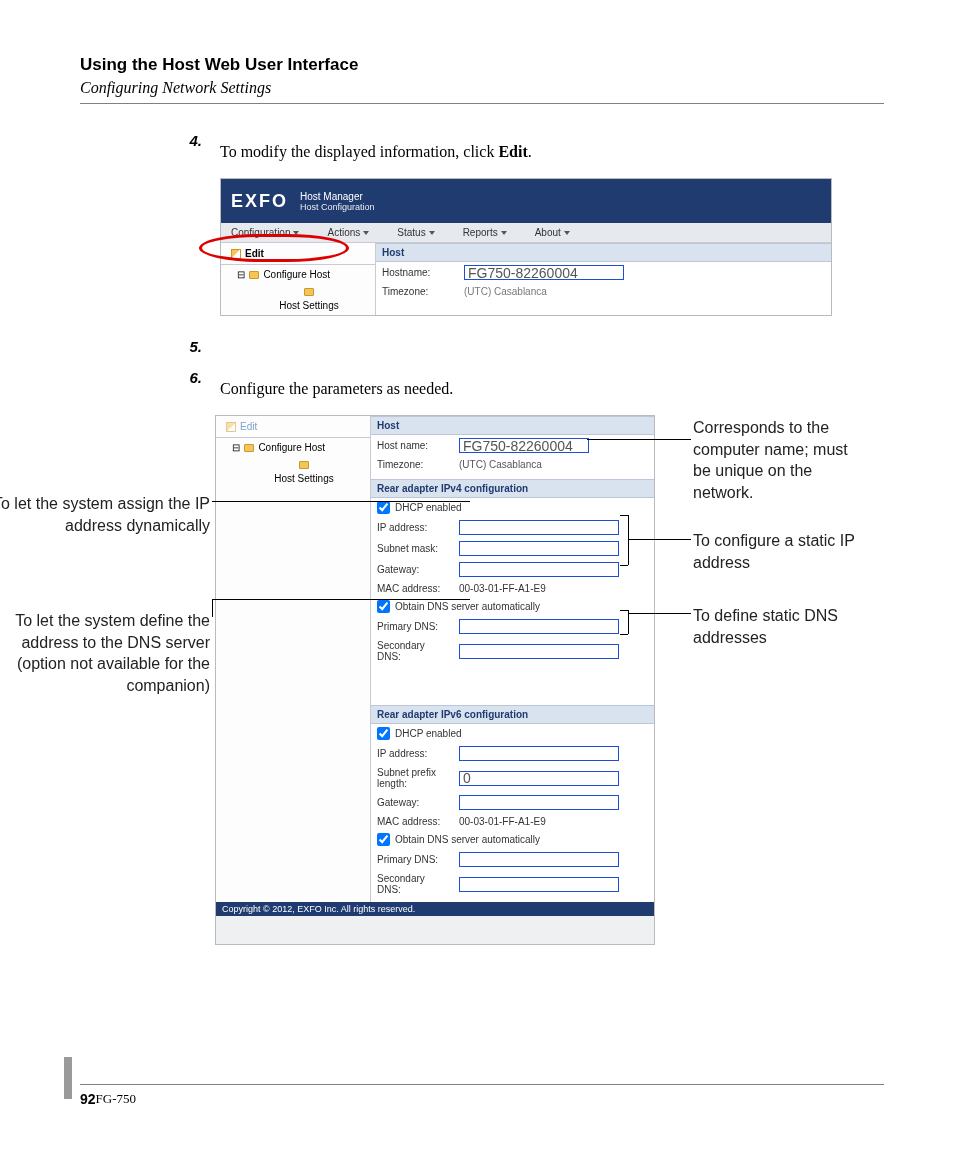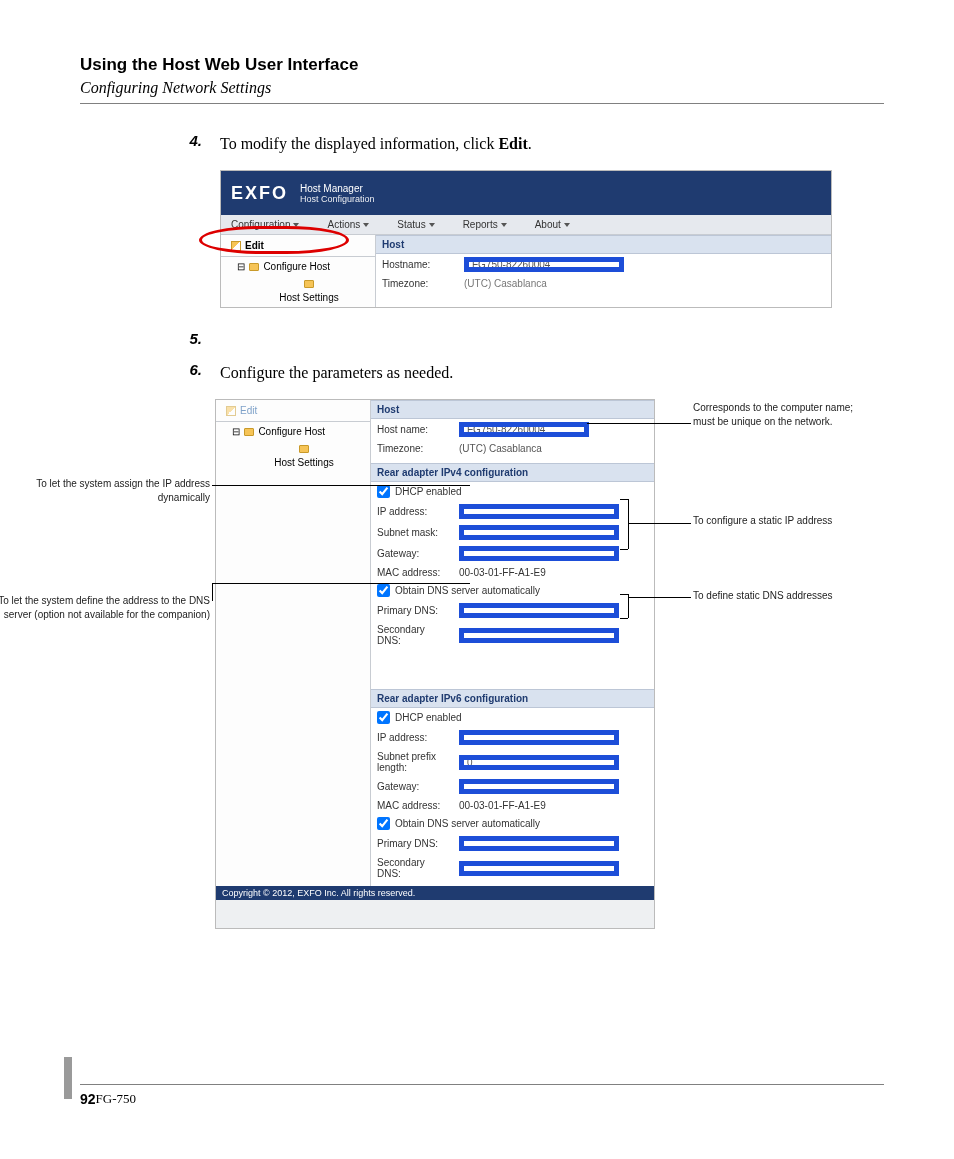--- a/index.html
+++ b/index.html
@@ -41,20 +41,21 @@
     font-weight: bold;
     font-style: italic;
     font-size: 15px;
     min-width: 22px;
     text-align: right;
   }
   .step-text {
     font-size: 16px;
     line-height: 1.5;
     max-width: 590px;
+    margin-top: 8px;
   }
   .step-text .bold { font-weight: bold; }
 
   
   .shot {
     font-family: Arial, Helvetica, sans-serif;
     font-size: 10px;
     border: 1px solid #bbb;
     background: #0c4a6e;
   }
@@ -146,24 +147,24 @@
   .form-row {
     display: flex;
     align-items: center;
     gap: 8px;
     padding: 3px 6px;
     font-size: 10px;
     color: #333;
   }
   .form-row .lbl { width: 74px; }
   .form-row input[type=text] {
-    border: 5px solid #1d4ed8;
+    border: 1px solid #1d4ed8;
     height: 15px;
     width: 160px;
-    font-size: 10px;
+    font-size: 14px;
     padding: 0 3px;
     color: #555;
   }
   .cb-row { display: flex; align-items: center; gap: 5px; padding: 3px 6px; font-size: 10px; color: #333; }
 
   
   .shot2-region {
     position: relative;
     margin: 8px 0 0 40px;
     width: 800px;
@@ -185,21 +186,21 @@
   .footer-bar {
     background: #1f3b70;
     color: #fff;
     font-size: 9px;
     padding: 2px 6px;
   }
 
   .callout {
     position: absolute;
     font-family: Verdana, Arial, sans-serif;
-    font-size: 10px;
+    font-size: 16px;
     color: #222;
     line-height: 1.35;
   }
   .callout.right { text-align: left; }
   .callout.left { text-align: right; }
   .line {
     position: absolute;
     background: #000;
   }
   .hline { height: 1px; }

